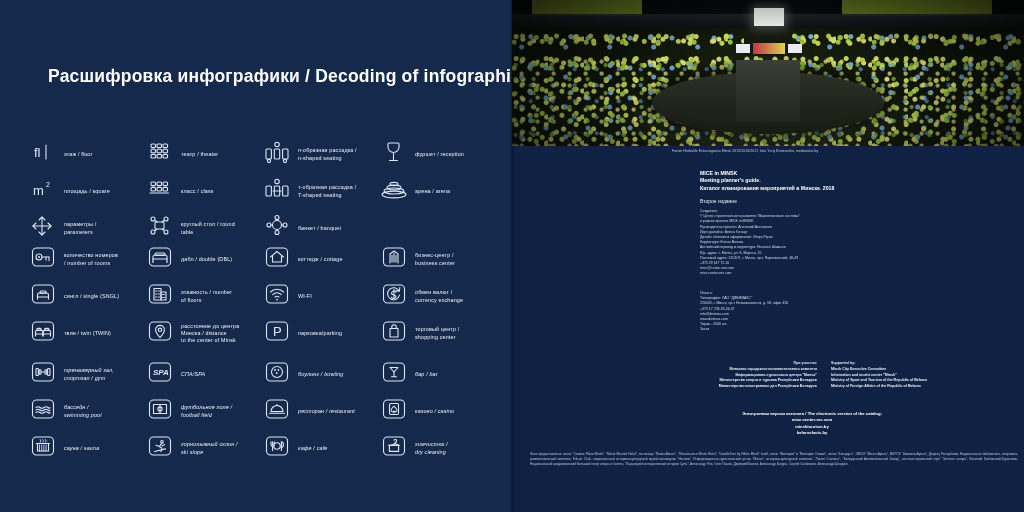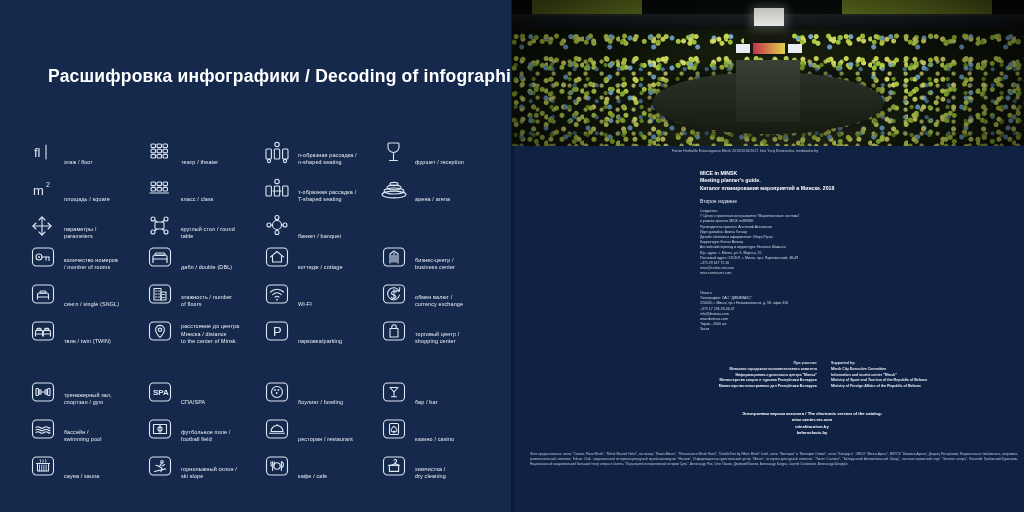--- a/index.html
+++ b/index.html
@@ -9,24 +9,24 @@
   .page-left{left:0;width:512px;background:#15294d;}
   .page-right{left:512px;width:512px;background:#0f2244;}
   .gutter{position:absolute;left:511px;top:0;width:3px;height:512px;background:#0a1730;opacity:.75;}
 
   
   .title{position:absolute;left:48px;top:66px;font-size:17.5px;font-weight:bold;letter-spacing:.2px;color:#fff;white-space:nowrap;}
 
   .block{position:absolute;left:28px;width:470px;}
   .block.b1{top:138px;}
   .block.b2{top:243px;}
-  .block.b3{top:378px;}
+  .block.b3{top:358px;font-style:italic;}
 
   .row{display:flex;}
-  .cell{width:117px;display:flex;align-items:flex-end;margin-bottom:9px;}
+  .cell{width:117px;display:flex;align-items:center;margin-bottom:9px;}
   .ic{width:30px;min-width:30px;height:28px;display:flex;align-items:center;justify-content:center;margin-right:6px;}
   .lbl{font-size:5.4px;line-height:7.2px;color:#eef2f8;padding-top:5px;letter-spacing:.15px;}
   .lbl span{display:block;white-space:nowrap;}
 
   svg{display:block;overflow:visible;}
   .s{fill:none;stroke:#dfe7f2;stroke-width:1.1;stroke-linecap:round;stroke-linejoin:round;}
   .sf{fill:#dfe7f2;stroke:none;}
   .txtic{font-size:13px;fill:#dfe7f2;font-family:"Liberation Sans",sans-serif;}
   .txtic.sm{font-size:7px;}
   .txtic.tiny{font-size:6.5px;font-weight:bold;}

